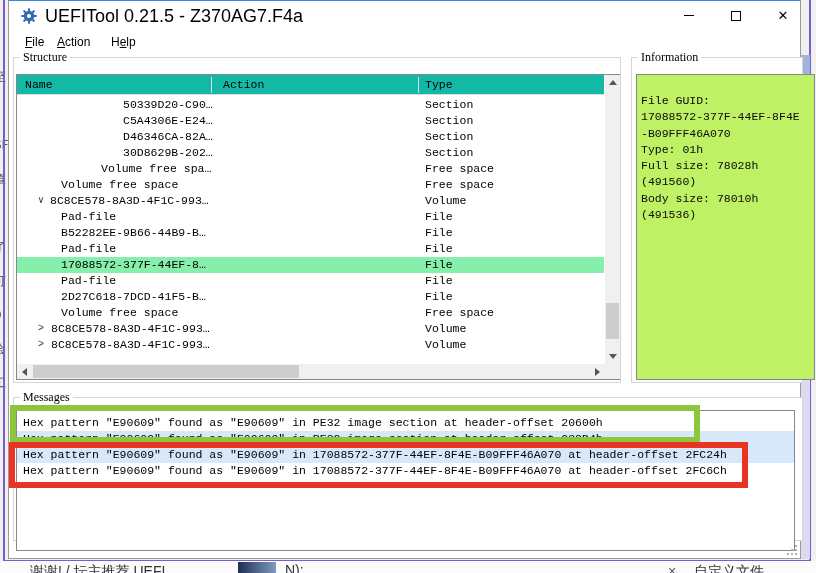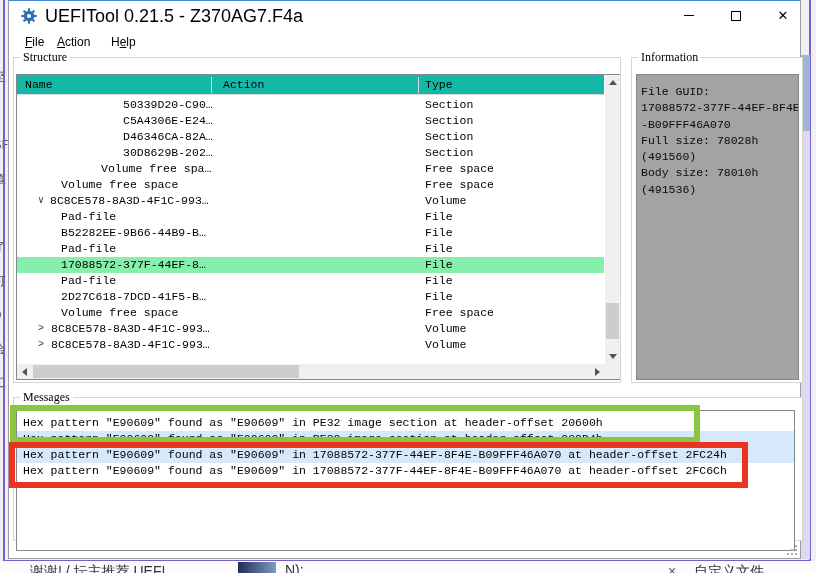--- a/index.html
+++ b/index.html
@@ -68,22 +68,22 @@
   .sb-btn { position:absolute; width:15px; height:15px; display:flex; align-items:center; justify-content:center; }
   .tri { width:0; height:0; }
   .tri-up    { border-left:4px solid transparent; border-right:4px solid transparent; border-bottom:5px solid #555; }
   .tri-down  { border-left:4px solid transparent; border-right:4px solid transparent; border-top:5px solid #555; }
   .tri-left  { border-top:4px solid transparent; border-bottom:4px solid transparent; border-right:5px solid #555; }
   .tri-right { border-top:4px solid transparent; border-bottom:4px solid transparent; border-left:5px solid #555; }
   #tree-vsb-thumb { left:1px; top:228px; width:13px; height:36px; background:#cdcdcd; }
   #tree-hsb-thumb { left:16px; top:1px; width:266px; height:13px; background:#cdcdcd; }
 
   
-  #info-box { left:4px; top:16px; width:163px; height:306px; border:1px solid #828790;
-    background:#a3a3a3; padding:9px 0 0 4px; font-family:"Liberation Mono", monospace;
+  #info-box { left:4px; top:16px; width:179px; height:306px; border:1px solid #828790;
+    background:#bef264; padding:18px 0 0 4px; font-family:"Liberation Mono", monospace;
     font-size:11.5px; line-height:16.3px; color:#0a0a0a; white-space:nowrap; overflow:hidden; }
 
   
   #messages-list { left:2px; top:12px; width:779px; height:141px; border:1px solid #828790;
     background:#fff; padding-top:4px; font-family:"Liberation Mono", monospace;
     font-size:11.5px; color:#000; overflow:hidden; }
   .mrow { height:16px; line-height:16px; padding-left:6px; white-space:nowrap; }
   .mrow.alt { background:#d6e8fa; }
 
   
@@ -258,20 +258,21 @@
       <div class="abs" id="sb-corner"></div>
     </div>
   </div>
 
   <div class="abs groupbox" id="info-group">
     <span class="grouplabel">Information</span>
     <div class="abs" id="info-box">
       <div>File GUID:</div>
       <div>17088572-377F-44EF-8F4E</div>
       <div>-B09FFF46A070</div>
+      <div>Type: 01h</div>
       <div>Full size: 78028h</div>
       <div>(491560)</div>
       <div>Body size: 78010h</div>
       <div>(491536)</div>
     </div>
   </div>
 
   <div class="abs groupbox" id="messages-group">
     <span class="grouplabel">Messages</span>
     <div class="abs" id="messages-list">

